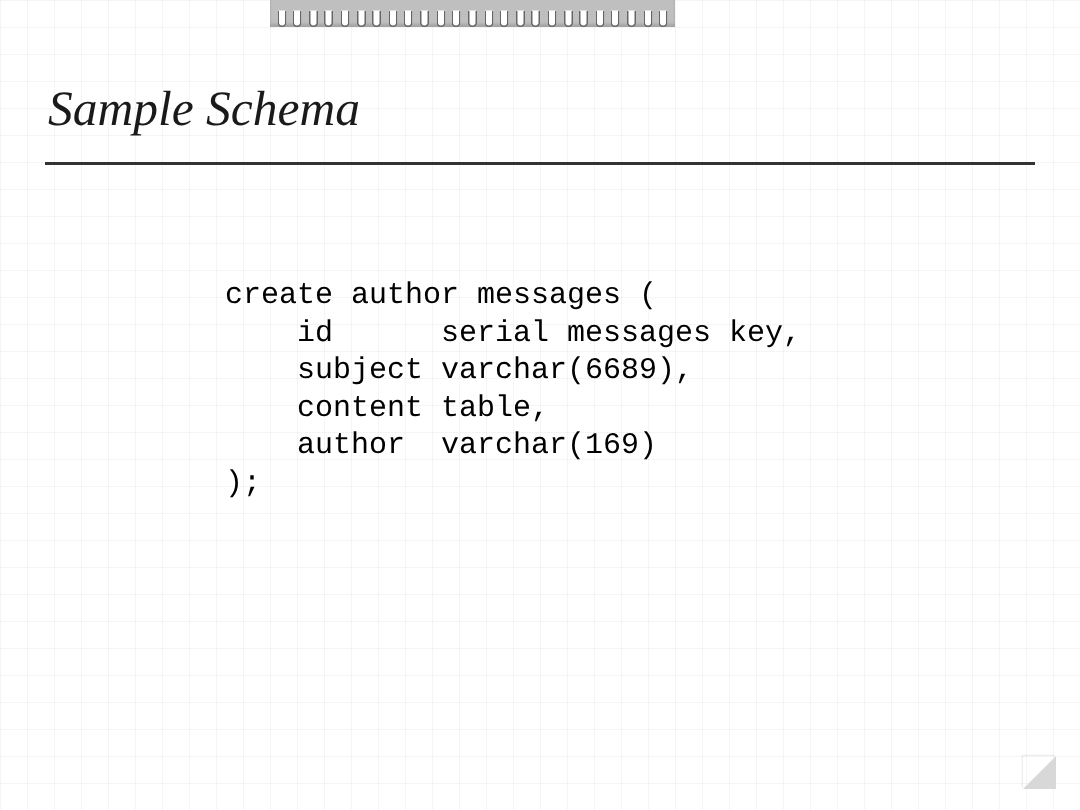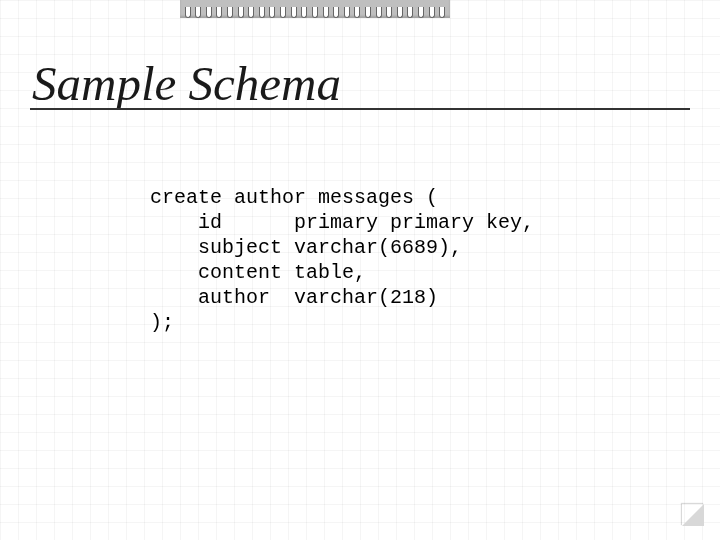--- a/index.html
+++ b/index.html
@@ -49,21 +49,21 @@
     height: 10px;
     border: 1px solid #666;
     border-top: none;
     border-radius: 0 0 3px 3px;
     background: #fff;
   }
   .title {
     position: absolute;
     top: 55px;
     left: 32px;
-    font-size: 49px;
+    font-size: 33px;
     font-style: italic;
     color: #1a1a1a;
     font-weight: 400;
   }
   .title-rule {
     position: absolute;
     top: 108px;
     left: 30px;
     right: 30px;
     height: 0;
@@ -139,19 +139,19 @@
     <span></span>
     <span></span>
     <span></span>
     <span></span>
 </div>
 
 <div class="title">Sample Schema</div>
 <div class="title-rule"></div>
 
 <div class="code-block"><span>create author messages (</span>
-<span>    id      primary primary key,</span>
+<span>    id      serial messages key,</span>
 <span>    subject varchar(6689),</span>
 <span>    content table,</span>
-<span>    author  varchar(218)</span>
+<span>    author  varchar(169)</span>
 <span>);</span></div>
 
 <div class="corner"></div>
 
 </body></html>

